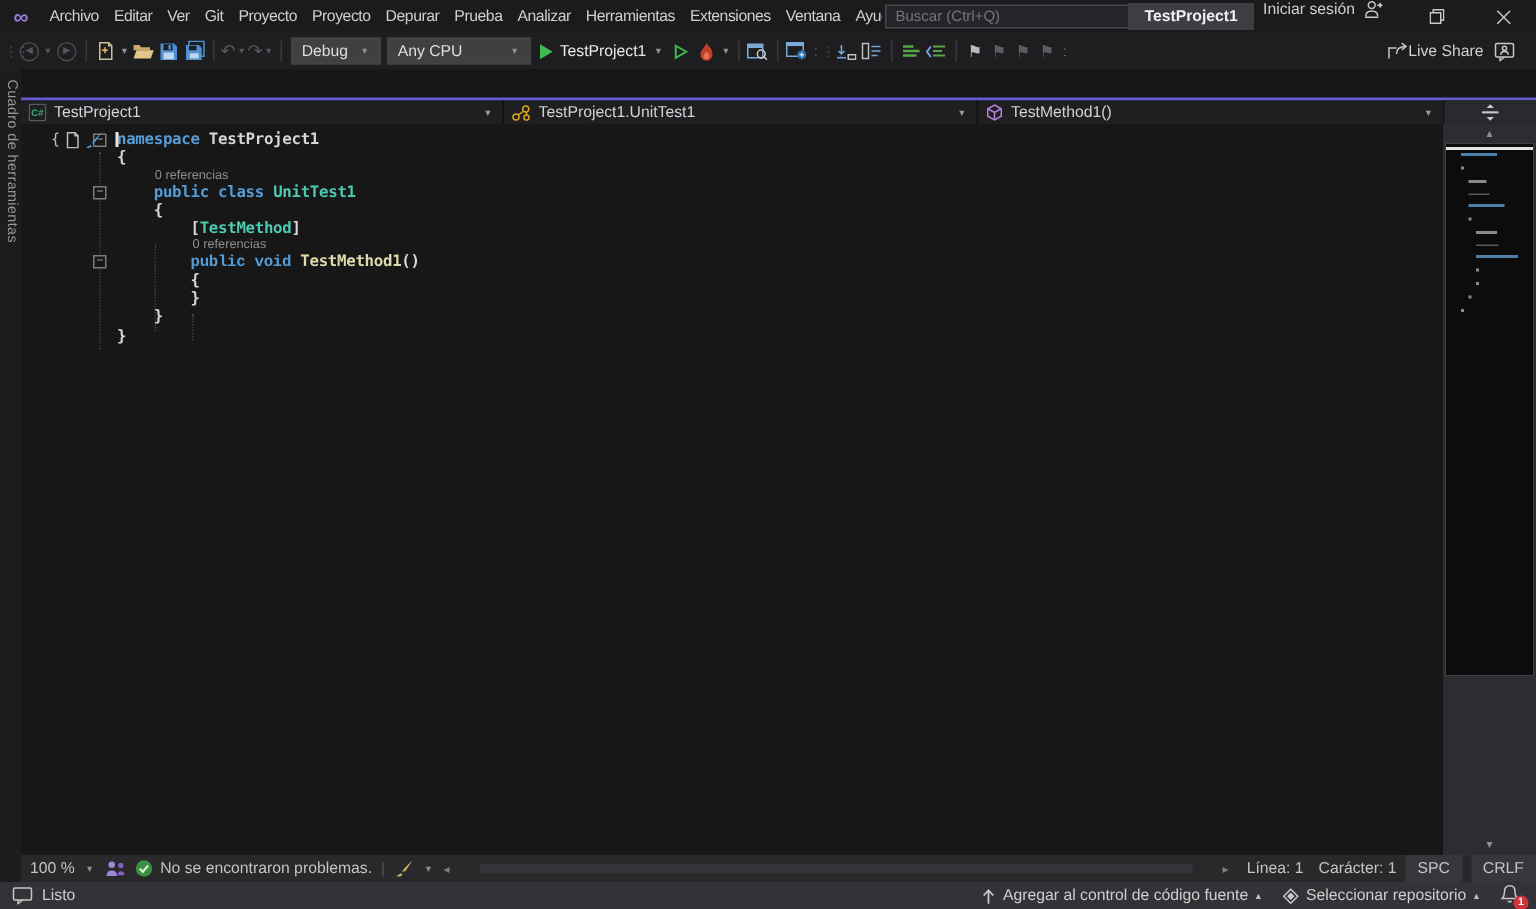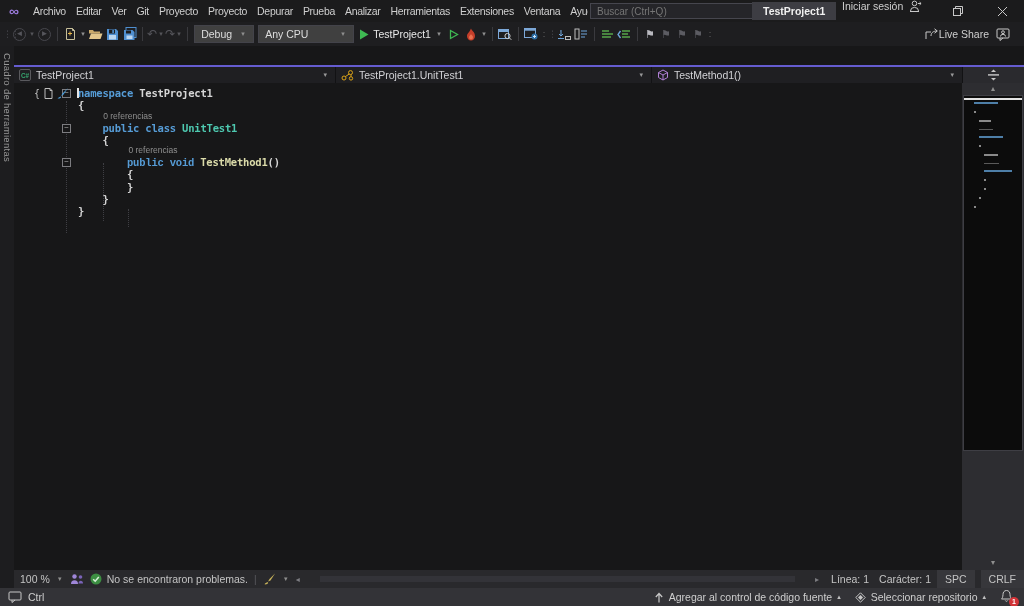--- a/index.html
+++ b/index.html
@@ -355,20 +355,21 @@
     </div>
     <div id="code-lines">
       <div class="guide" style="left:52px;top:14px;height:132px"></div>
       <div class="guide" style="left:89px;top:76px;height:58px"></div>
       <div class="guide" style="left:114px;top:122px;height:18px"></div>
     <div class="code-line"><div class="cur-hl"></div><div class="text-caret"></div><span class="fold-box">−</span><span style="color: rgb(86, 156, 214);">namespace </span><span style="color: rgb(214, 214, 214);">TestProject1</span></div>
         <div class="code-line"><span style="color: rgb(214, 214, 214);">{</span></div>
         <div class="lens-line" style="padding-left: 89.2px;">0 referencias</div>
         <div class="code-line"><span class="fold-box">−</span><span style="color: rgb(214, 214, 214);">    </span><span style="color: rgb(86, 156, 214);">public class </span><span style="color: rgb(78, 201, 176);">UnitTest1</span></div>
         <div class="code-line"><span style="color: rgb(214, 214, 214);">    {</span></div>
+        <div class="code-line"><span style="color: rgb(214, 214, 214);">        [</span><span style="color: rgb(78, 201, 176);">TestMethod</span><span style="color: rgb(214, 214, 214);">]</span></div>
         <div class="lens-line" style="padding-left: 114.4px;">0 referencias</div>
         <div class="code-line"><span class="fold-box">−</span><span style="color: rgb(214, 214, 214);">        </span><span style="color: rgb(86, 156, 214); font-family: Liberation Mono, monospace;">public void </span><span style="color: rgb(220, 220, 170);">TestMethod1</span><span style="color: rgb(214, 214, 214);">()</span></div>
         <div class="code-line"><span style="color: rgb(214, 214, 214);">        {</span></div>
         <div class="code-line"><span style="color: rgb(214, 214, 214);">        }</span></div>
         <div class="code-line"><span style="color: rgb(214, 214, 214);">    }</span></div>
         <div class="code-line"><span style="color: rgb(214, 214, 214);">}</span></div>
       </div>
   </div>
 
   <div class="scrollstrip">
@@ -424,21 +425,21 @@
     <span class="ws-box">SPC</span>
     <span class="ws-box" style="margin-right:-6px">CRLF</span>
   </div>
 </div>
 
 <div class="statusbar">
   <svg width="14" height="12" viewBox="0 0 14 12">
       <rect x="1" y="1" width="12" height="8" rx="1" fill="none" stroke="#c8c8c8"></rect>
       <path d="M4 9 v2.5 L7 9" fill="none" stroke="#c8c8c8"></path>
     </svg>
-  <span>Ctrl</span>
+  <span>Listo</span>
 
   <div class="sb-right">
     <div class="sb-group">
       <svg width="10" height="11" viewBox="0 0 10 11">
           <path d="M5 10.5 V2 M1.8 5 L5 1.5 L8.2 5" fill="none" stroke="#c8c8c8" stroke-width="1.2"></path>
         </svg>
       <span>Agregar al control de código fuente</span>
       <span class="sb-caret">▴</span>
     </div>
     <div class="sb-group">

